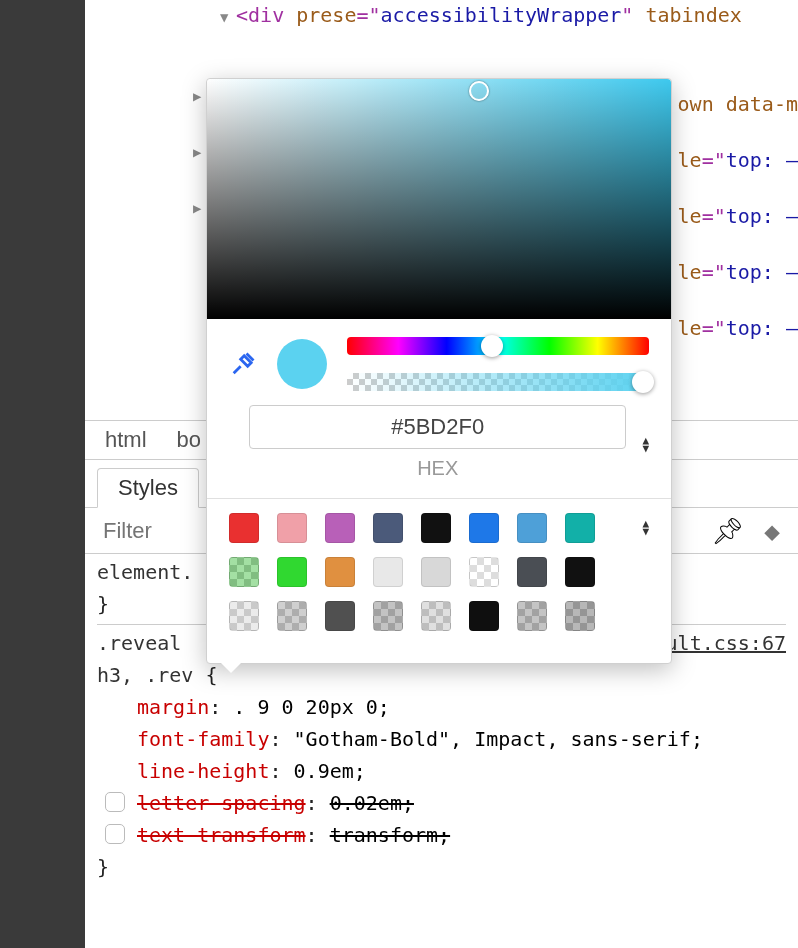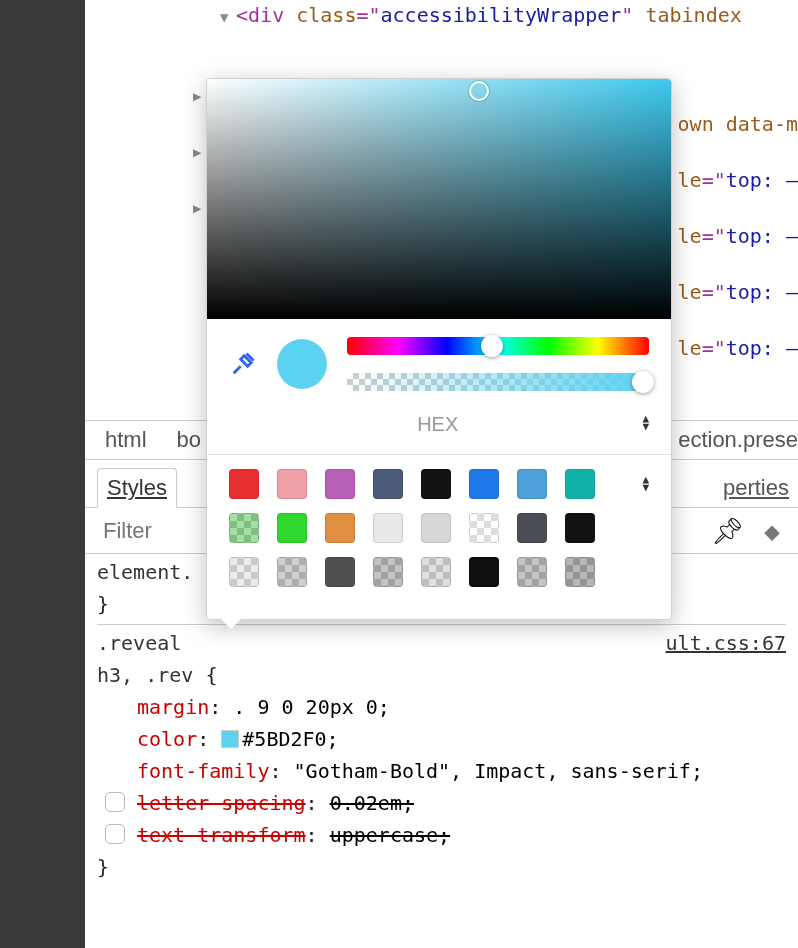--- a/index.html
+++ b/index.html
@@ -76,23 +76,22 @@
   height: 48px;
   border-bottom: 1px solid #ccc;
   display: flex;
   align-items: flex-end;
   font-family: -apple-system, "Helvetica Neue", sans-serif;
   font-size: 22px;
   padding-left: 12px;
   gap: 8px;
 }
 .tab {
-  padding: 6px 9px;
+  padding: 6px 20px;
   color: #555;
-  text-decoration: underline;
 }
 .tab.active {
   border: 1px solid #ccc;
   border-bottom: 1px solid #fff;
   border-radius: 4px 4px 0 0;
   margin-bottom: -1px;
   color: #333;
 }
 
 .filter-row {
@@ -298,71 +297,69 @@
 }
 </style>
 </head>
 <body>
 
 <div class="dark-strip"></div>
 
 <div class="elements-panel">
   <div class="dom-line">
     <span class="expand-arrow">▼</span><span class="tag-bracket">&lt;</span><span class="tag-name">div</span>
-    <span class="attr-name">class</span><span class="tag-bracket">="</span><span class="attr-val">accessibilityWrapper</span><span class="tag-bracket">"</span>
+    <span class="attr-name">prese</span><span class="tag-bracket">="</span><span class="attr-val">accessibilityWrapper</span><span class="tag-bracket">"</span>
     <span class="attr-name">tabindex</span>
   </div>
-  <div class="more-lines" style="position:absolute; right:0; top:96px;">
+  <div class="more-lines" style="position:absolute; right:0; top:76px;">
     <div class="more-line"><span class="attr-name">own data-m</span></div>
     <div class="more-line"><span class="attr-name">le</span><span class="tag-bracket">="</span><span class="attr-val">top: –</span></div>
     <div class="more-line"><span class="attr-name">le</span><span class="tag-bracket">="</span><span class="attr-val">top: –</span></div>
     <div class="more-line"><span class="attr-name">le</span><span class="tag-bracket">="</span><span class="attr-val">top: –</span></div>
     <div class="more-line"><span class="attr-name">le</span><span class="tag-bracket">="</span><span class="attr-val">top: –</span></div>
   </div>
   <div style="position:absolute; left:108px; top:88px; display:flex; flex-direction:column; gap:40px;">
     <span class="collapsed-arrow">▶</span>
     <span class="collapsed-arrow">▶</span>
     <span class="collapsed-arrow">▶</span>
   </div>
 </div>
 
 <div class="breadcrumb-bar">
   <span>html</span>
   <span>bo</span>
-  <span style="margin-left:auto;">ection.prese</span>
 </div>
 
 <div class="tab-bar">
   <div class="tab active">Styles</div>
   <div style="flex:1"></div>
-  <div class="tab">perties</div>
 </div>
 
 <div class="filter-row">
   <input class="filter-input" placeholder="Filter" style="">
   <div class="toolbar-icons">
     <span style="font-size:26px;">📌︎</span>
     <span style="font-size:26px;color:#777">◆</span>
   </div>
 </div>
 
 <div class="styles-pane">
   <div class="rule-block">
     <span class="selector">element.</span> {<br>}
   </div>
   <div>
     <span class="rule-link">ult.css:67</span>
     <span class="selector">.reveal</span><br>
     <span class="selector">h3</span><span class="selector">, .rev</span> {
     <div id="decls">
         <div class="decl"><span class="prop-name">margin</span>: <span class="prop-val">. 9 0 20px 0;</span></div>
-        <div class="decl"><span class="prop-name">color</span>: <span class="color-swatch" style="background: rgb(91, 210, 240);"></span><span class="prop-val">#5BD2F0;</span></div>
         <div class="decl"><span class="prop-name">font-family</span>: <span class="prop-val">"Gotham-Bold", Impact, sans-serif;</span></div>
+        <div class="decl"><span class="prop-name">line-height</span>: <span class="prop-val">0.9em;</span></div>
         <div class="decl"><span class="checkbox"></span><span class="prop-name overridden">letter-spacing</span>: <span class="prop-val overridden">0.02em;</span></div>
-        <div class="decl"><span class="checkbox"></span><span class="prop-name overridden">text-transform</span>: <span class="prop-val overridden">uppercase;</span></div>
+        <div class="decl"><span class="checkbox"></span><span class="prop-name overridden">text-transform</span>: <span class="prop-val overridden">transform;</span></div>
       </div>
     }
   </div>
 </div>
 
 <div class="color-picker">
   <div class="sat-val-area">
     <div class="sat-val-cursor"></div>
   </div>
   <div class="picker-mid">
@@ -376,20 +373,21 @@
       <div class="hue-slider">
         <div class="slider-thumb" style="left:48%;"></div>
       </div>
       <div class="alpha-slider">
         <div class="slider-thumb" style="left:98%;"></div>
       </div>
     </div>
   </div>
   <div class="hex-row">
     <div class="hex-input-wrap">
+      <input class="hex-input" value="#5BD2F0" style="">
       <div class="hex-label">HEX</div>
     </div>
     <div class="format-toggle">
       <span>▲</span>
         <span>▼</span>
     </div>
   </div>
   <div class="swatch-grid" id="swatch-grid">
       <div class="swatch-row">
         <div class="swatch" style="background: rgb(233, 48, 48);"></div>

